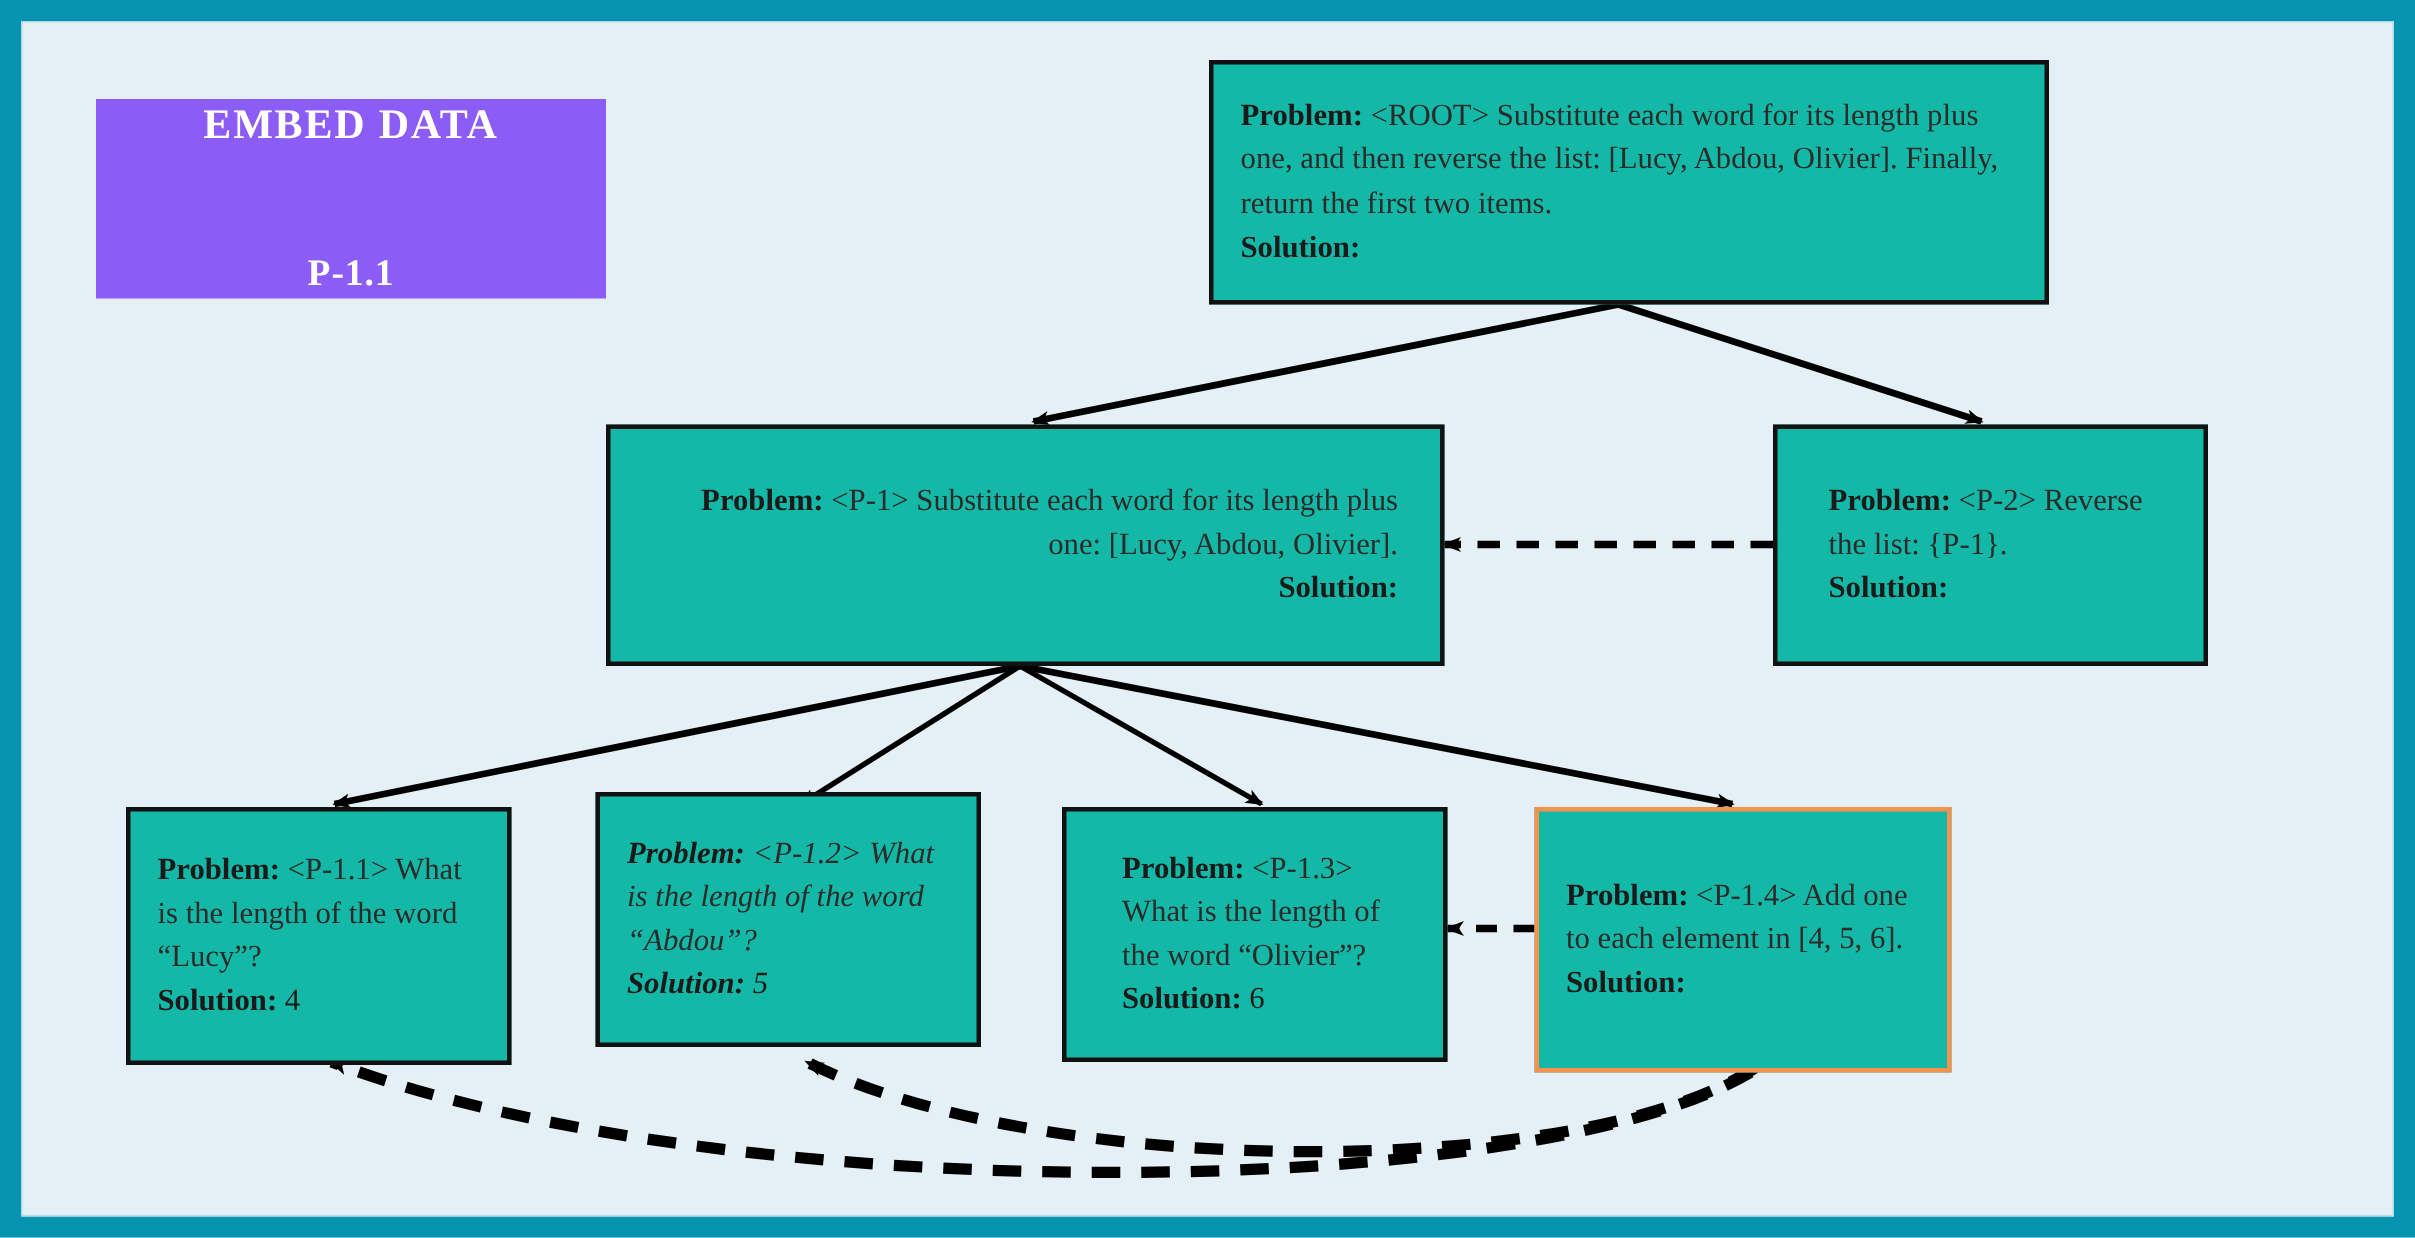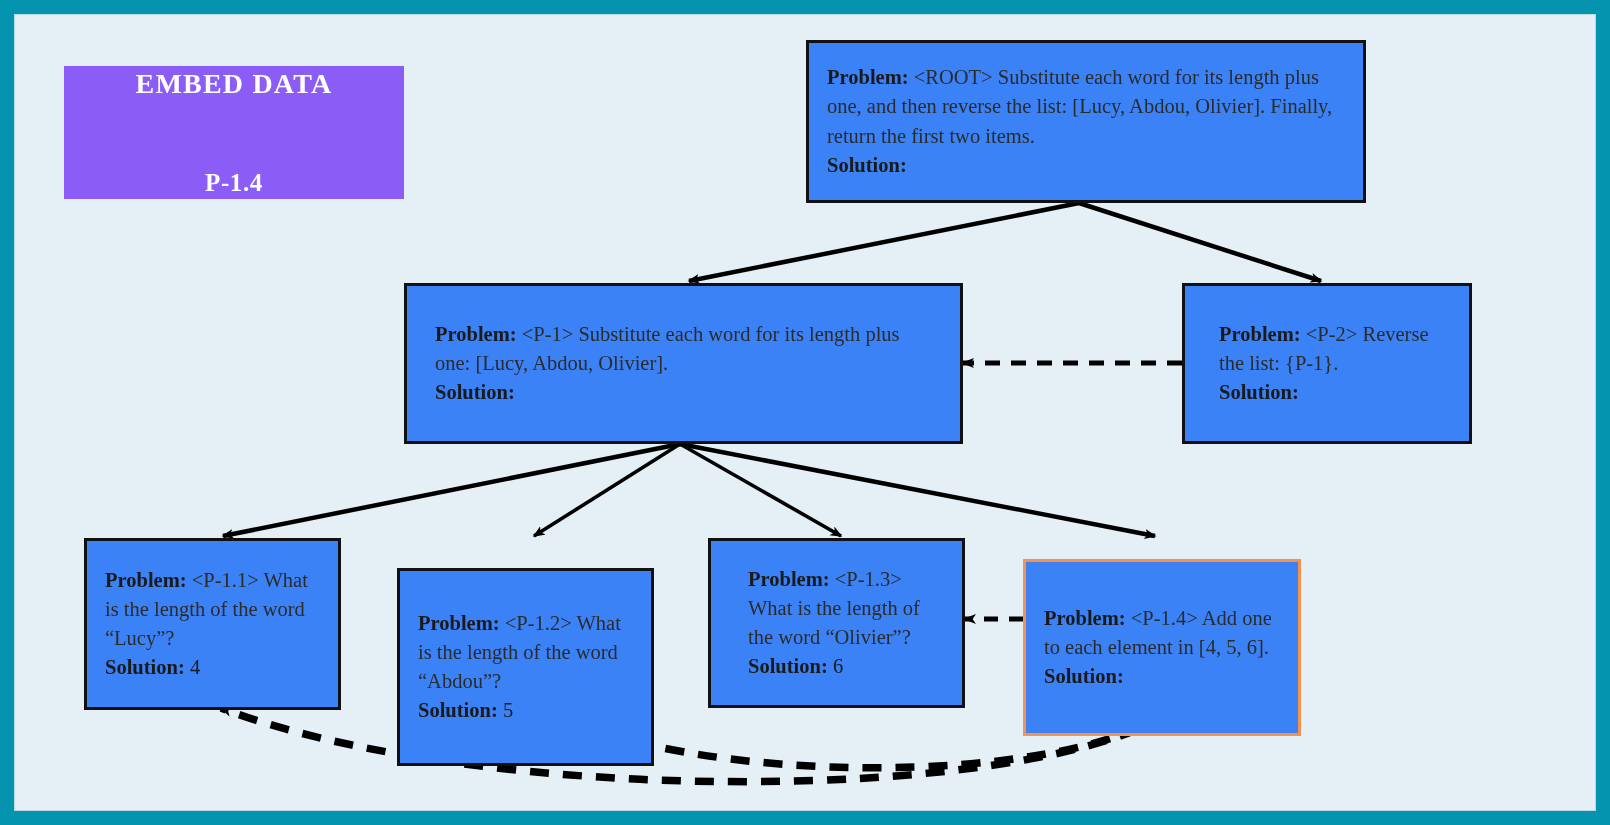--- a/index.html
+++ b/index.html
@@ -19,21 +19,21 @@
     box-sizing:border-box;
     overflow:hidden;
   }
   #svg-layer{
     position:absolute;left:0;top:0;
     width:1582px;height:797px;
     pointer-events:none;
   }
   .node{
     position:absolute;
-    background:#3b82f6;
+    background:#14b8a6;
     border:3px solid #111111;
     box-sizing:border-box;
     display:flex;
     align-items:center;
     z-index:5;
   }
   .node.highlight{
     border:3px solid #f7924e;
   }
   .node-text{
@@ -100,34 +100,34 @@
 
     <path d="M1008,604 L950,604" stroke="#000000" stroke-width="5" fill="none" stroke-dasharray="14,11" marker-end="url(#arrowDash)"></path>
 
     <path d="M1152,700 C1000,790 460,790 206,693" stroke="#000000" stroke-width="7.5" fill="none" stroke-dasharray="19,14" stroke-linecap="butt" marker-end="url(#arrowDash)"></path>
 
     <path d="M1155,697 C1040,772 680,772 523,693" stroke="#000000" stroke-width="7.5" fill="none" stroke-dasharray="19,14" stroke-linecap="butt" marker-end="url(#arrowDash)"></path>
   </svg>
 
   <div id="badge">
     <div class="b1">EMBED DATA</div>
-    <div class="b2">P-1.4</div>
+    <div class="b2">P-1.1</div>
   </div>
 
   <div class="node" style="left:791px;top:25px;width:560px;height:163px;">
     <div class="node-text">
       <span class="lbl">Problem:</span>
       <span class="tag"> &lt;ROOT&gt; Substitute each word for its length plus one, and then reverse the list: [Lucy, Abdou, Olivier]. Finally, return the first two items.</span><br>
       <span class="lbl">Solution:</span>
       <span></span>
     </div>
   </div>
 
   <div class="node" style="left:389px;top:268px;width:559px;height:161px;">
-    <div class="node-text" style="padding:0 28px;">
+    <div class="node-text" style="padding:0 28px;text-align:right;">
       <span class="lbl">Problem:</span>
       <span class="tag"> &lt;P-1&gt; Substitute each word for its length plus one: [Lucy, Abdou, Olivier].</span><br>
       <span class="lbl">Solution:</span>
       <span></span>
     </div>
   </div>
 
   <div class="node" style="left:1167px;top:268px;width:290px;height:161px;">
     <div class="node-text" style="padding:0 34px;">
       <span class="lbl">Problem:</span>
@@ -139,39 +139,39 @@
 
   <div class="node" style="left:69px;top:523px;width:257px;height:172px;">
     <div class="node-text">
       <span class="lbl">Problem:</span>
       <span class="tag"> &lt;P-1.1&gt; What is the length of the word “Lucy”?</span><br>
       <span class="lbl">Solution:</span>
       <span> 4</span>
     </div>
   </div>
 
-  <div class="node" style="left:382px;top:553px;width:257px;height:198px;">
+  <div class="node" style="left:382px;top:513px;width:257px;height:170px;font-style:italic;">
     <div class="node-text">
       <span class="lbl">Problem:</span>
       <span class="tag"> &lt;P-1.2&gt; What is the length of the word “Abdou”?</span><br>
       <span class="lbl">Solution:</span>
       <span> 5</span>
     </div>
   </div>
 
   <div class="node" style="left:693px;top:523px;width:257px;height:170px;padding-left:19px;">
     <div class="node-text">
       <span class="lbl">Problem:</span>
       <span class="tag"> &lt;P-1.3&gt; What is the length of the word “Olivier”?</span><br>
       <span class="lbl">Solution:</span>
       <span> 6</span>
     </div>
   </div>
 
-  <div class="node highlight" style="left:1008px;top:544px;width:278px;height:177px;">
+  <div class="node highlight" style="left:1008px;top:523px;width:278px;height:177px;">
     <div class="node-text">
       <span class="lbl">Problem:</span>
       <span class="tag"> &lt;P-1.4&gt; Add one to each element in [4, 5, 6].</span><br>
       <span class="lbl">Solution:</span>
       <span></span>
     </div>
   </div>
 
 </div>
 

